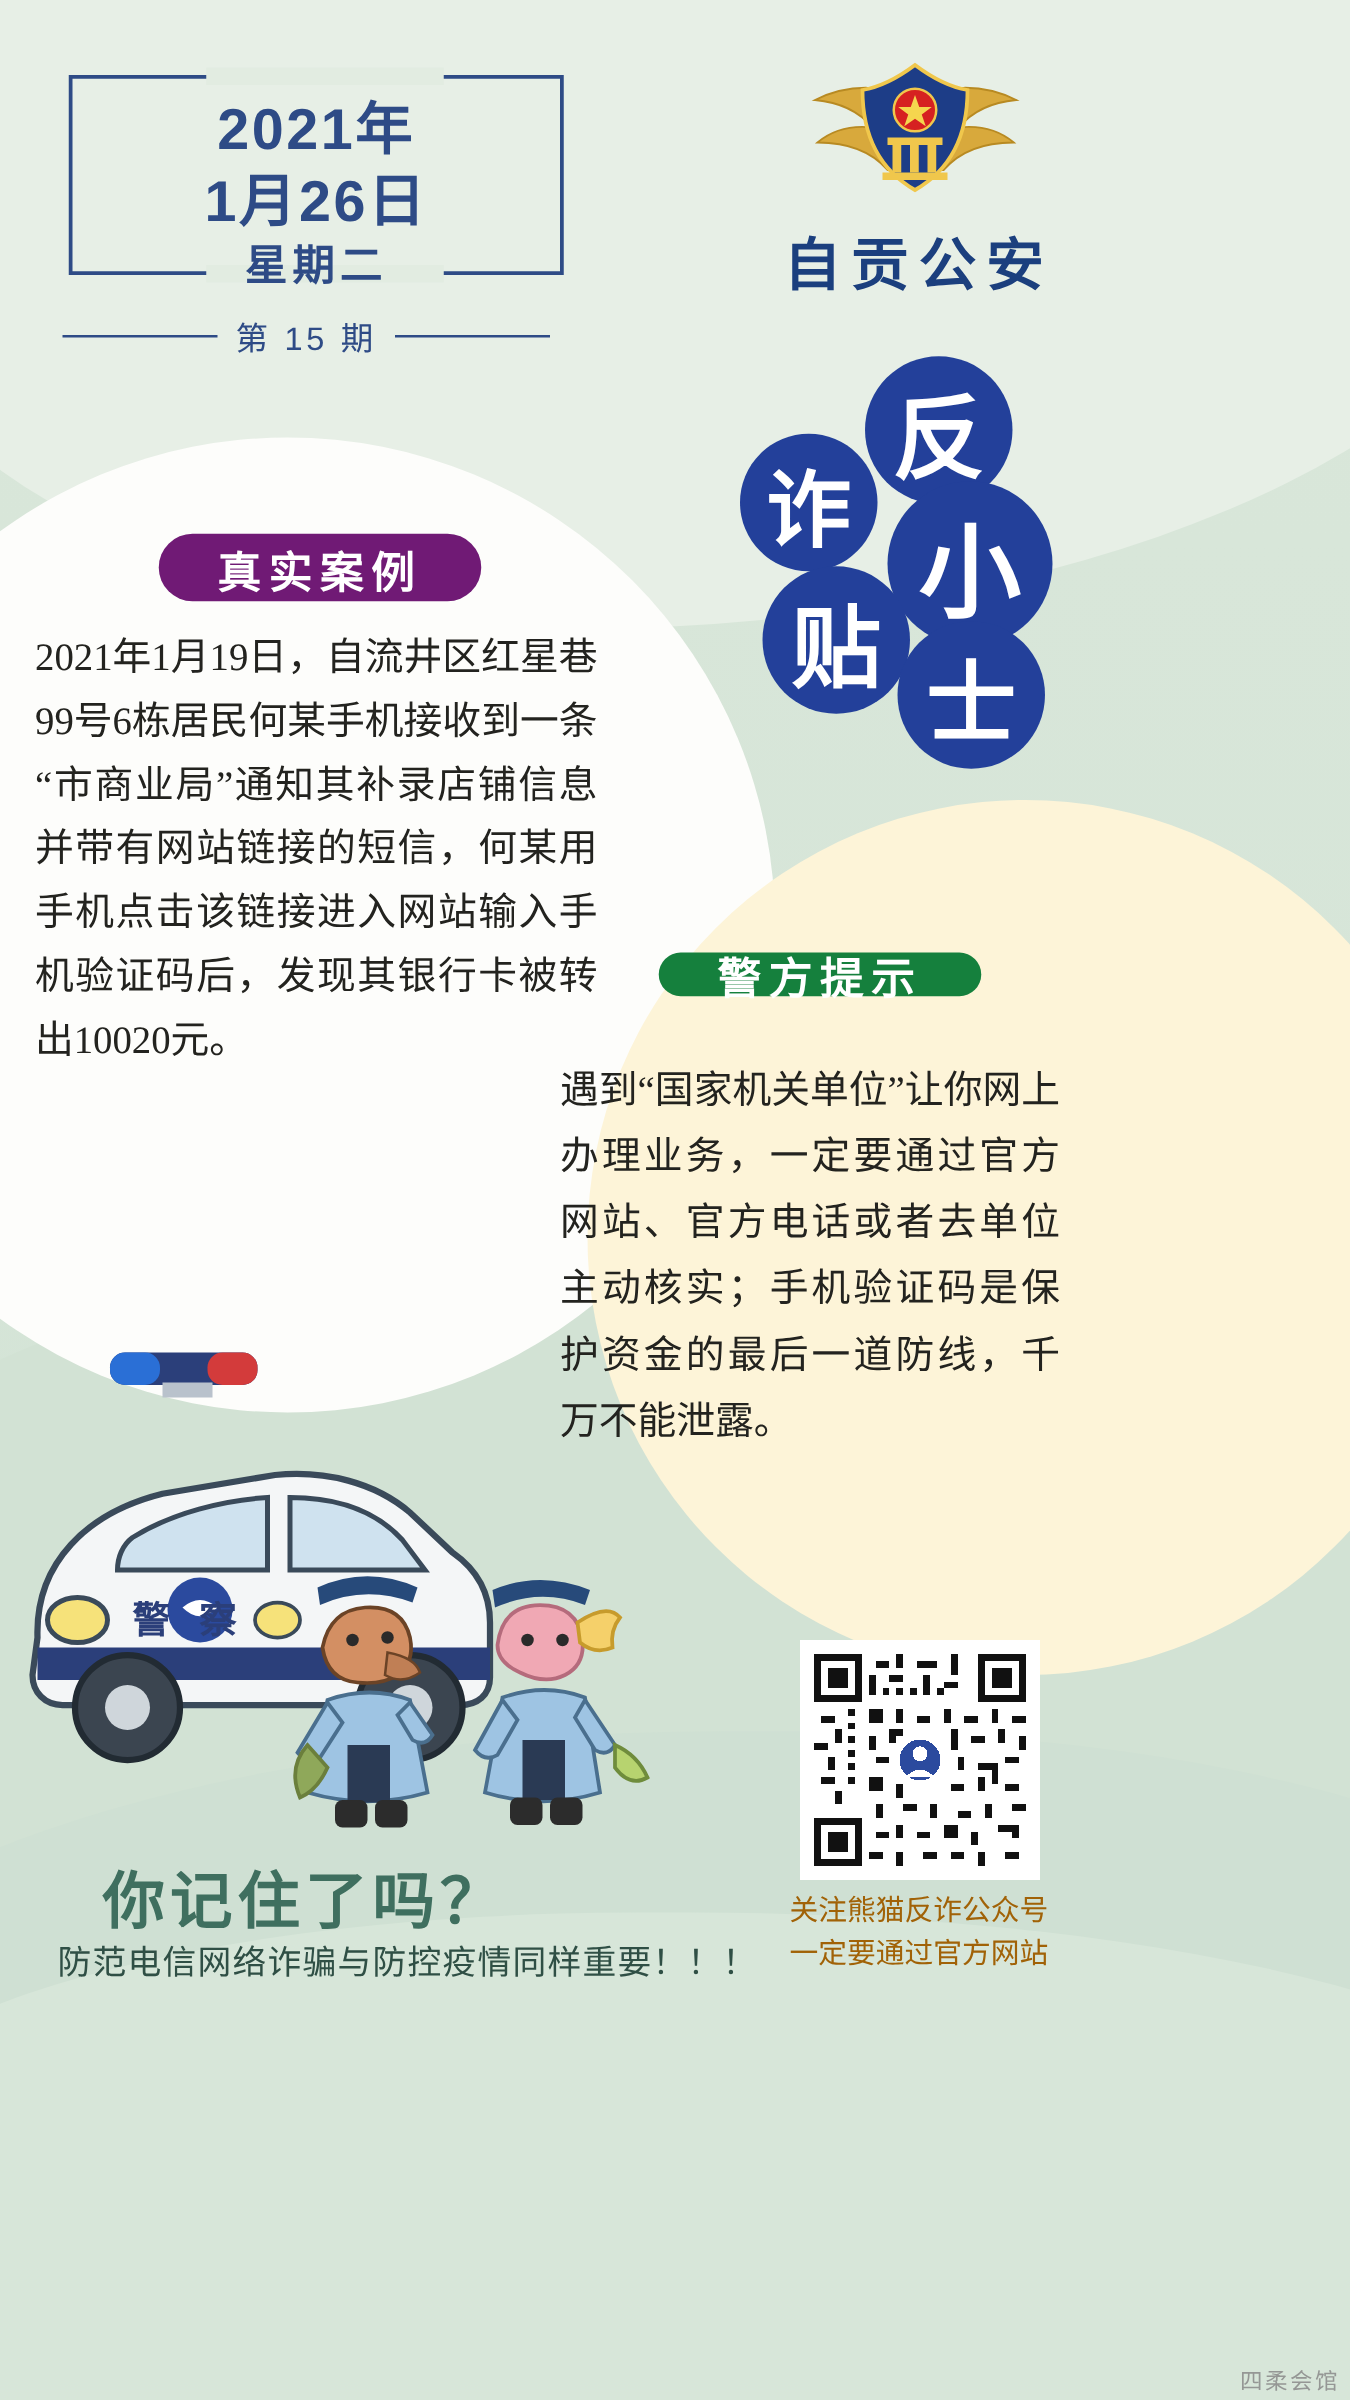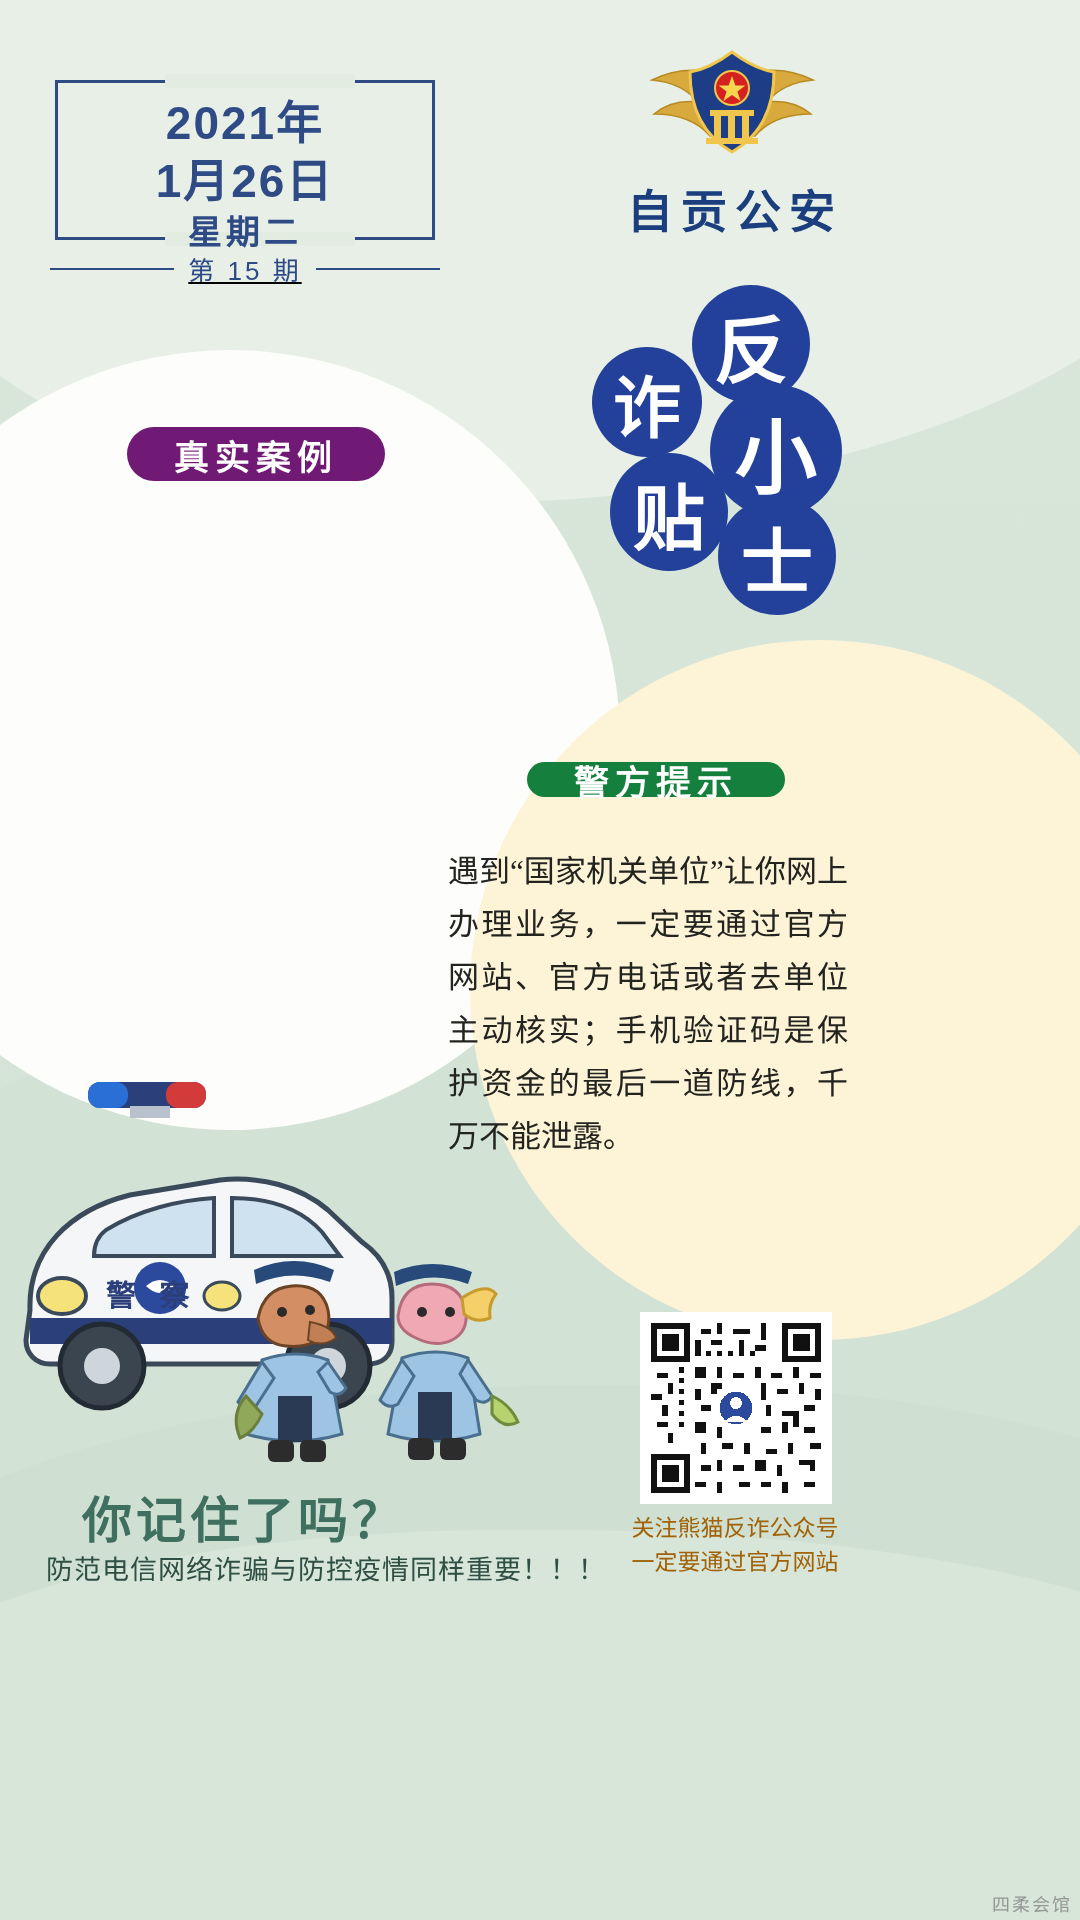--- a/index.html
+++ b/index.html
@@ -79,23 +79,24 @@
     width: 700px;
     height: 700px;
     background: #fdf4d8;
     border-radius: 50%;
   }
 
   
   .date-block {
     position: absolute;
     left: 55px;
-    top: 80px;
+    top: 60px;
     width: 380px;
     height: 160px;
+    padding-left: 16px;
   }
   .date-frame {
     position: absolute;
     inset: 0;
     border: 3px solid #2e4b86;
     box-sizing: border-box;
   }
   .date-frame-gap-top {
     position: absolute;
     left: 110px;
@@ -143,21 +144,20 @@
     letter-spacing: 4px;
   }
   .issue-row {
     position: absolute;
     left: 50px;
     top: 250px;
     width: 390px;
     display: flex;
     align-items: center;
     gap: 14px;
-    text-decoration: underline;
   }
   .issue-line {
     flex: 1;
     height: 2px;
     background: #2e4b86;
   }
   .issue-text {
     color: #2e4b86;
     font-size: 26px;
     letter-spacing: 3px;
@@ -374,20 +374,21 @@
 
   <div class="tip-badges">
     <div class="badge badge-fan">反</div>
     <div class="badge badge-zha">诈</div>
     <div class="badge badge-xiao">小</div>
     <div class="badge badge-tie">贴</div>
     <div class="badge badge-shi">士</div>
   </div>
 
   <div class="pill pill-case">真实案例</div>
+  <div class="case-text">2021年1月19日，自流井区红星巷99号6栋居民何某手机接收到一条“市商业局”通知其补录店铺信息并带有网站链接的短信，何某用手机点击该链接进入网站输入手机验证码后，发现其银行卡被转出10020元。</div>
 
   <div class="pill pill-tip">警方提示</div>
   <div class="tip-text">遇到“国家机关单位”让你网上办理业务，一定要通过官方网站、官方电话或者去单位主动核实；手机验证码是保护资金的最后一道防线，千万不能泄露。</div>
 
   <div class="illus">
     <svg viewBox="0 0 520 430" width="520" height="430">
 
       <rect x="78" y="22" width="118" height="26" rx="12" fill="#2b3f7a"></rect>
       <rect x="78" y="22" width="40" height="26" rx="12" fill="#2a6fd6"></rect>
       <rect x="156" y="22" width="40" height="26" rx="12" fill="#d33b3b"></rect>

